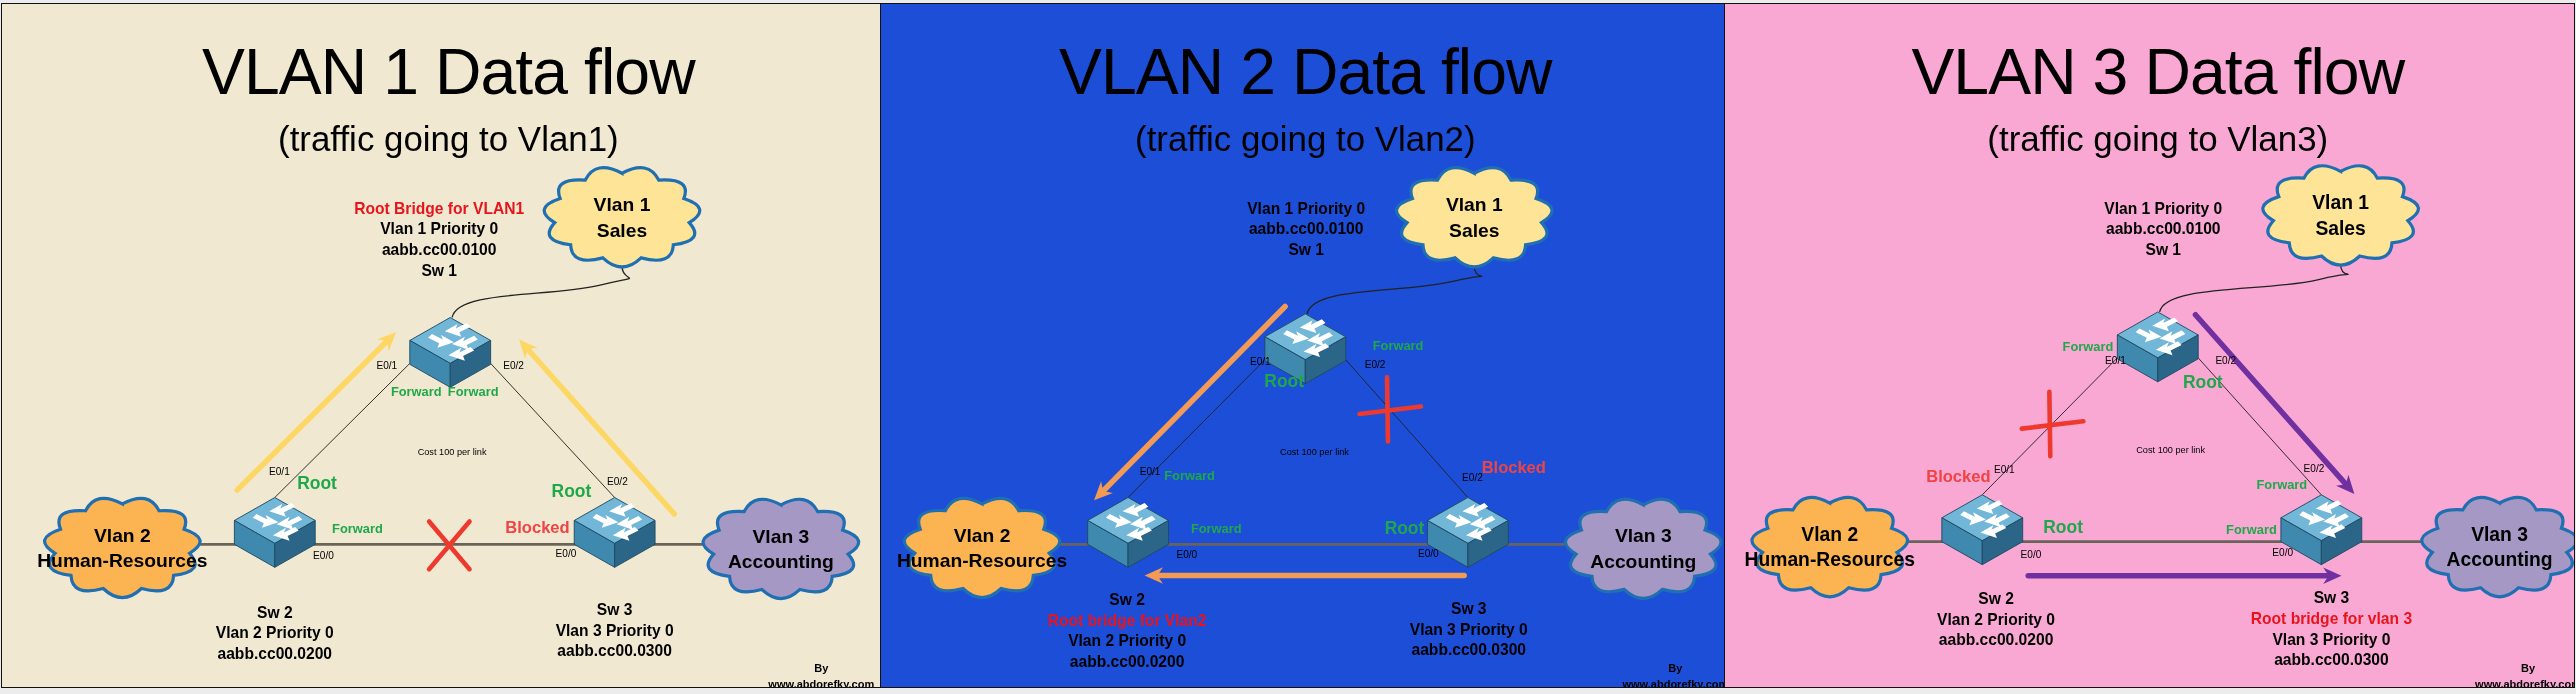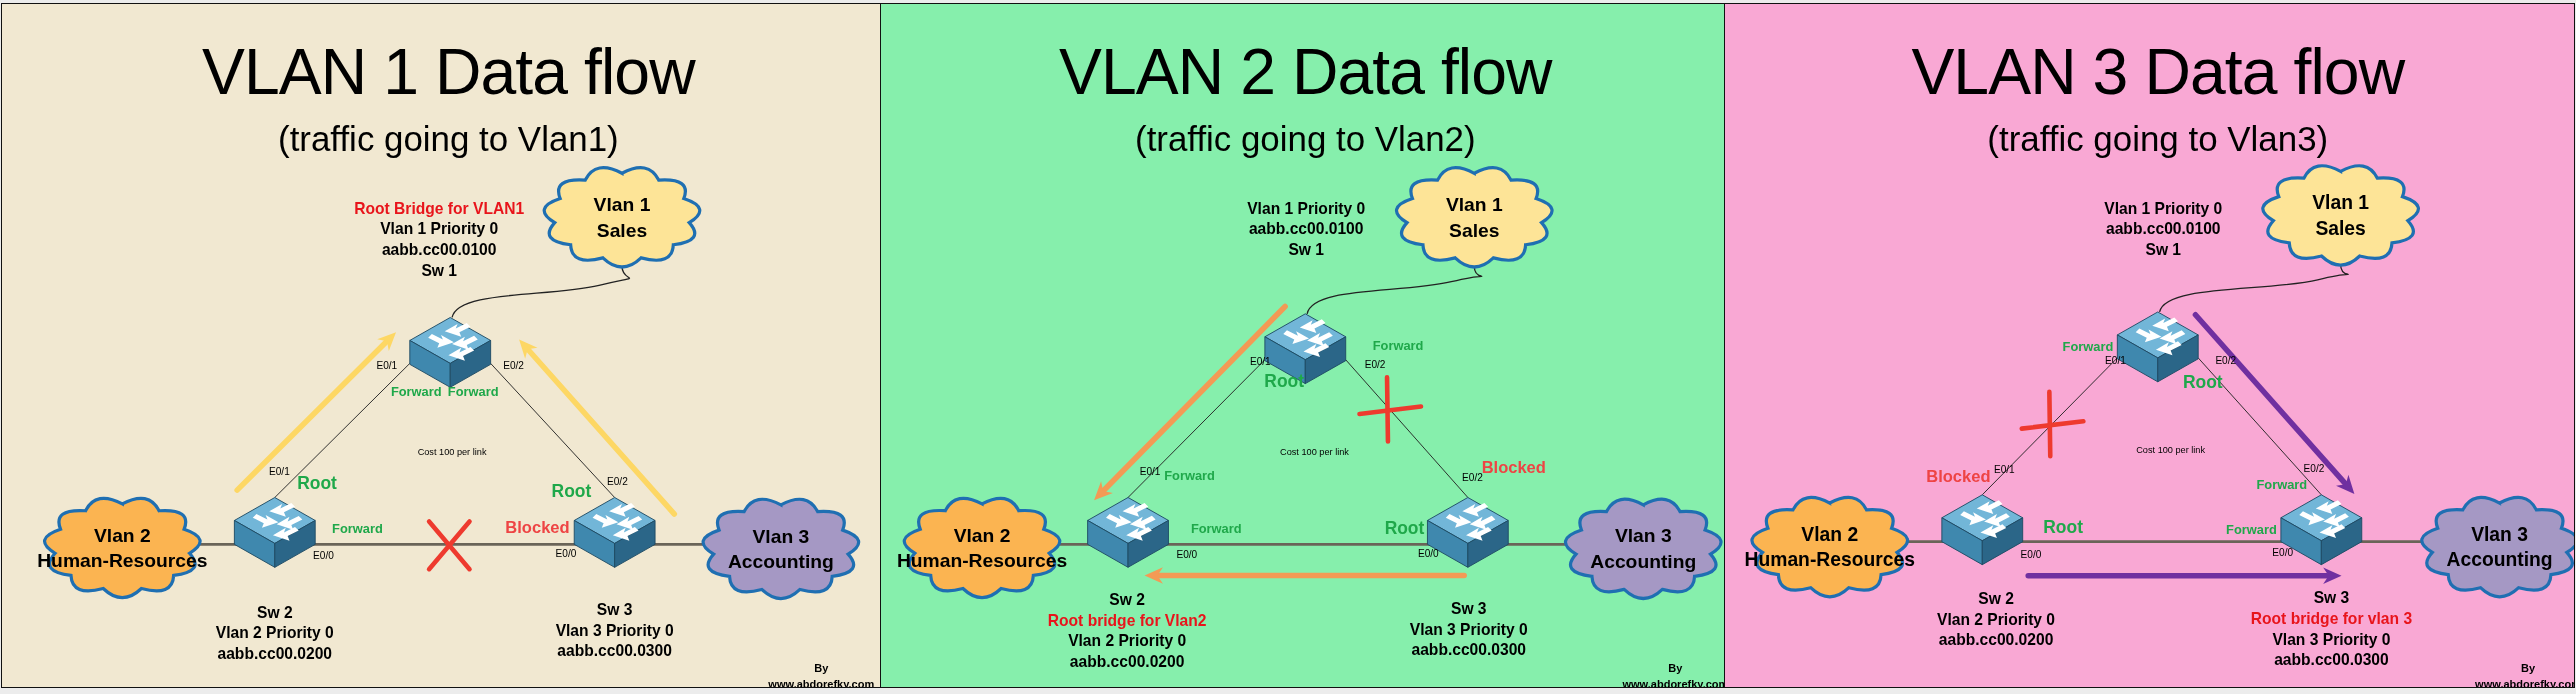--- a/index.html
+++ b/index.html
@@ -124,21 +124,21 @@
       </g>
       <g>
         <text x="667" y="665" class="t lbl" text-anchor="middle">Sw 3</text>
         <text x="667" y="687.5" class="t lbl" text-anchor="middle">Vlan 3 Priority  0</text>
         <text x="667" y="710" class="t lbl" text-anchor="middle">aabb.cc00.0300</text>
       </g>
       <text x="892" y="727" class="t credit" text-anchor="middle">By</text>
       <text x="892" y="744" class="t credit" text-anchor="middle">www.abdorefky.com</text>
     </svg>
   </div>
-<div class="panel" id="panel-1" style="background: #86efac;">
+<div class="panel" id="panel-1" style="background: #1d4ed8;">
     <svg id="svg-1" viewBox="0 0 919 743" width="842" height="681">
       <text x="462" y="98" class="t title" text-anchor="middle">VLAN 2 Data flow</text>
       <text x="462" y="160" class="t subtitle" text-anchor="middle">(traffic going to Vlan2)</text>
       <line x1="418" y1="387" x2="269" y2="537" stroke="#222" stroke-width="1"></line>
       <line x1="506" y1="387" x2="639" y2="537" stroke="#222" stroke-width="1"></line>
       <line x1="194" y1="588" x2="746" y2="588" stroke="#6a6458" stroke-width="3"></line>
       <path d="M464 337 C 470 307, 566 315, 621 302 S 646 305, 646 285" fill="none" stroke="#222" stroke-width="1.4"></path>
       <g>
         <path d="M646 183.96 Q674.7 168.8 686.0 191.4 Q722.1 189.0 713.3 211.5 Q744.8 222.0 719.2 237.7 Q737.1 257.5 701.9 261.8 Q700.8 285.3 666.8 276.1 Q646.0 296.0 625.2 276.1 Q591.2 285.3 590.1 261.8 Q554.9 257.5 572.8 237.7 Q547.2 222.0 578.7 211.5 Q569.9 189.0 606.0 191.4 Q617.3 168.8 646.0 184.0 Z" fill="#fde497" stroke="#1f6fb2" stroke-width="3.5"></path>
         <text x="646" y="225" class="t cloudtxt" text-anchor="middle">Vlan 1</text>

